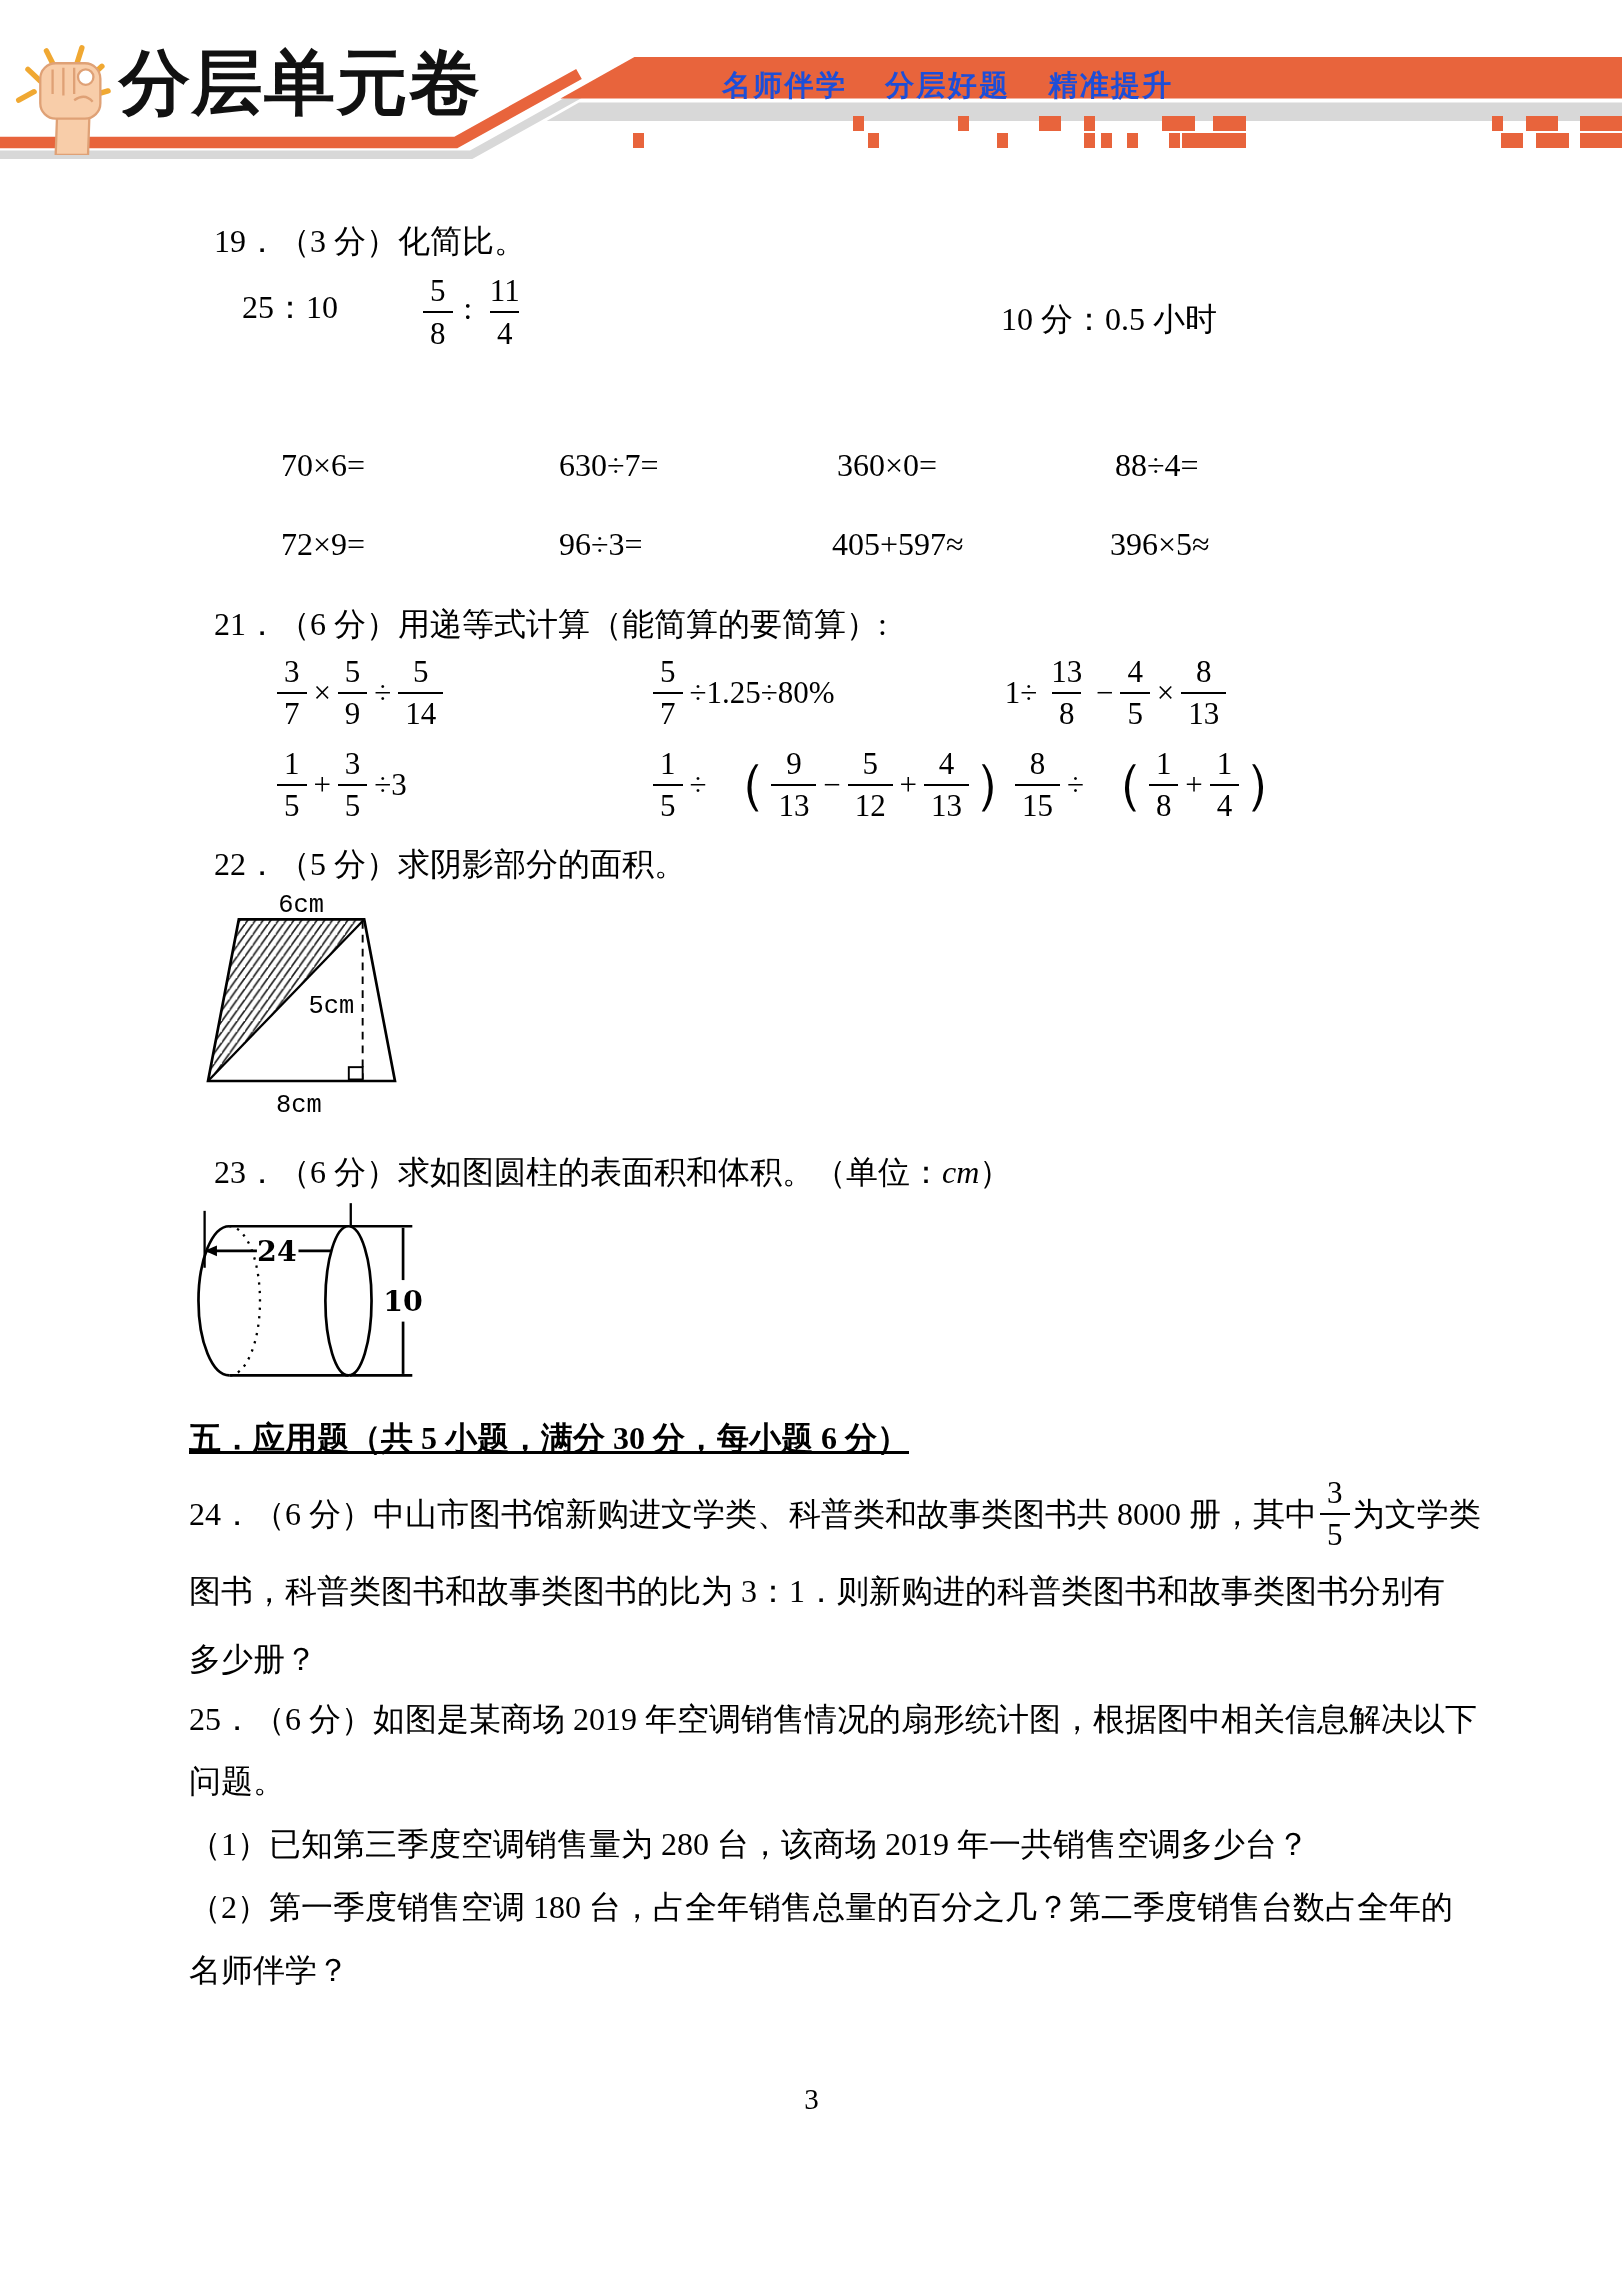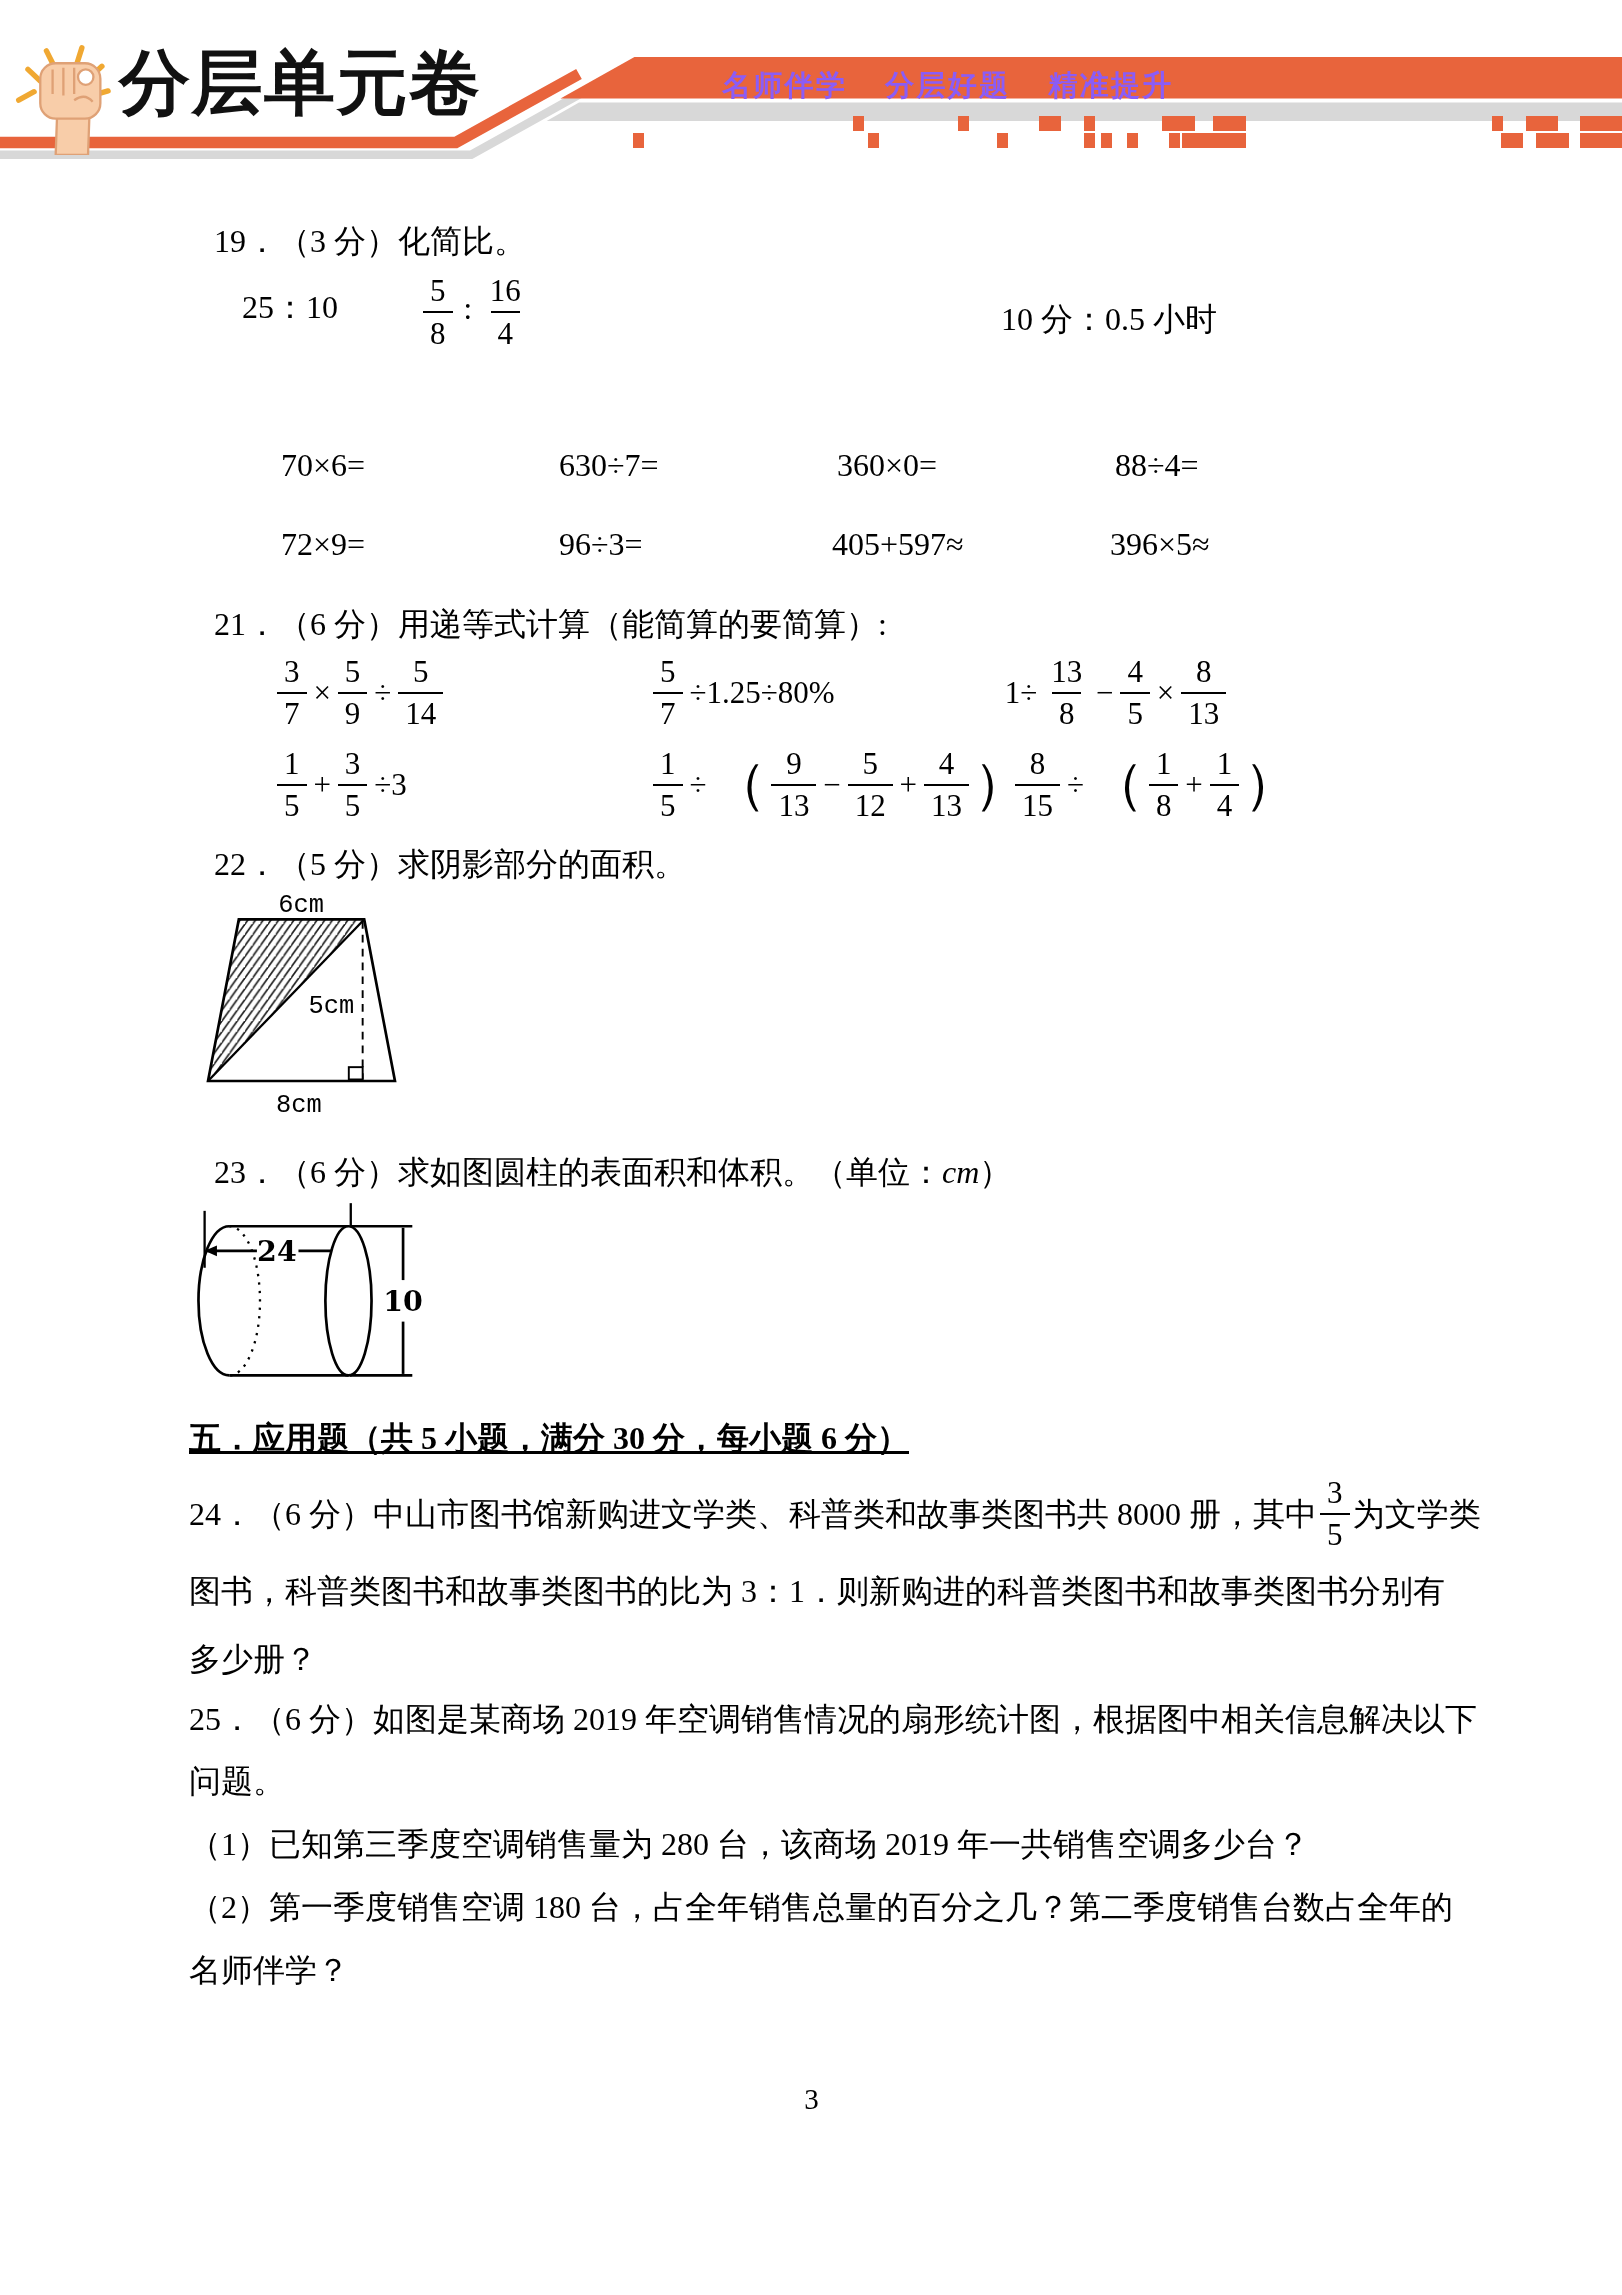--- a/index.html
+++ b/index.html
@@ -4,21 +4,21 @@
 <style>
   html,body{margin:0;padding:0;background:#f0f0f0;}
   .page{position:relative;width:1623px;height:2295px;background:#ffffff;overflow:hidden;
         font-family:"Liberation Serif","DejaVu Serif",serif;color:#000;}
   
   .hdr-svg{position:absolute;left:0;top:0;}
   .logo-title{position:absolute;left:119px;top:40px;font-family:"DejaVu Sans","Liberation Sans",sans-serif;
         font-weight:900;font-size:71px;line-height:85px;color:#111;letter-spacing:1.5px;white-space:nowrap;}
   .banner-text{position:absolute;left:722px;top:66px;display:flex;gap:38px;
         font-family:"DejaVu Sans","Liberation Sans",sans-serif;font-weight:700;font-size:29px;
-        color:#8b5cf6;letter-spacing:2.3px;white-space:nowrap;}
+        color:#1d4ed8;letter-spacing:2.3px;white-space:nowrap;}
   .dash{position:absolute;width:10.8px;height:15.4px;background:#E8643C;}
   
   .line{position:absolute;font-size:32px;line-height:38px;white-space:nowrap;}
   .bold{font-weight:700;}
   .flexline{display:flex;align-items:center;}
   .exprbox{position:absolute;display:flex;align-items:center;font-size:31px;}
   .frac{display:inline-flex;flex-direction:column;align-items:center;line-height:1;margin:0 3.1px;}
   .frac .fn{padding:0 7px 4.6px;}
   .frac .fd{border-top:2.3px solid #000;padding:4.6px 7px 0;}
   .op{display:inline-block;margin:0 3.8px;}
@@ -114,21 +114,21 @@
 
   <div class="line" style="left:214px;top:222px;">19．（3 分）化简比。</div>
   <div class="line" style="left:242px;top:288px;">25：10</div>
   <div class="exprbox" style="left:420px;top:266px;height:92px;">
       <span class="frac">
         <span class="fn">5</span>
         <span class="fd">8</span>
       </span>
       <span class="ratio-colon">:</span>
       <span class="frac">
-        <span class="fn">16</span>
+        <span class="fn">11</span>
         <span class="fd">4</span>
       </span>
     </div>
   <div class="line" style="left:1001px;top:300px;">10 分：0.5 小时</div>
 
   <div class="line" style="left:281px;top:446px;">70×6=</div>
   <div class="line" style="left:559px;top:446px;">630÷7=</div>
   <div class="line" style="left:837px;top:446px;">360×0=</div>
   <div class="line" style="left:1115px;top:446px;">88÷4=</div>
   <div class="line" style="left:281px;top:525px;">72×9=</div>

